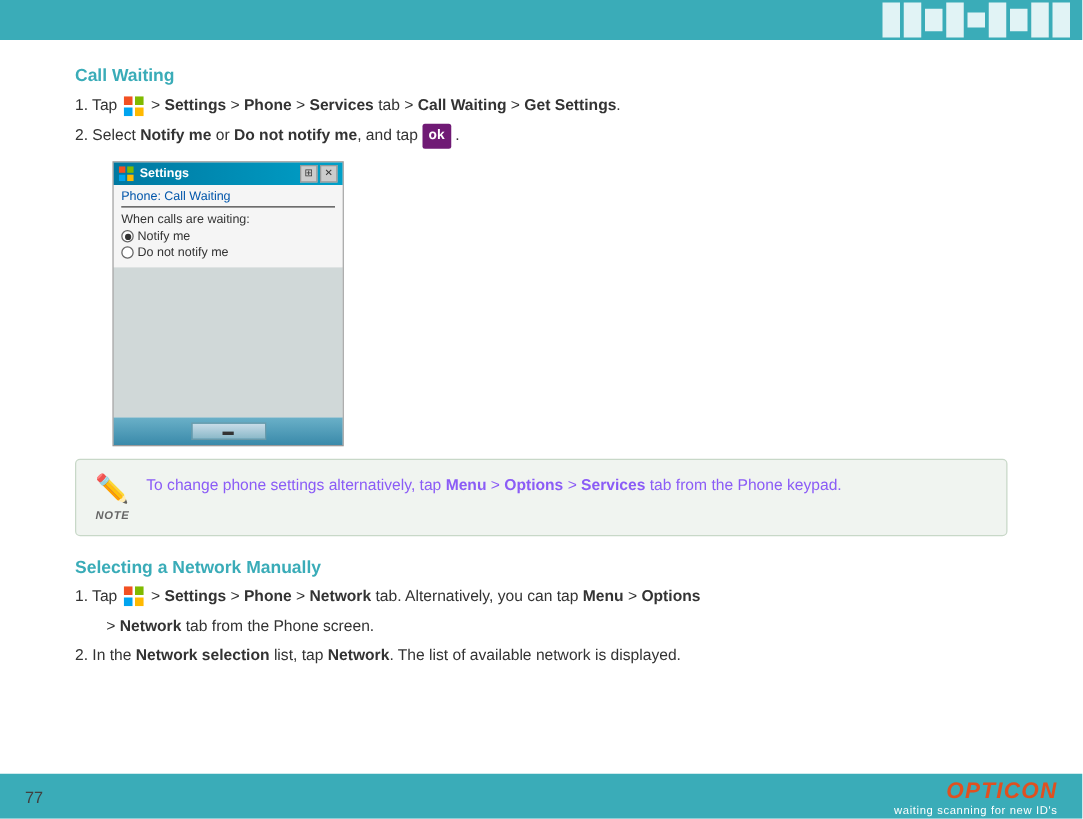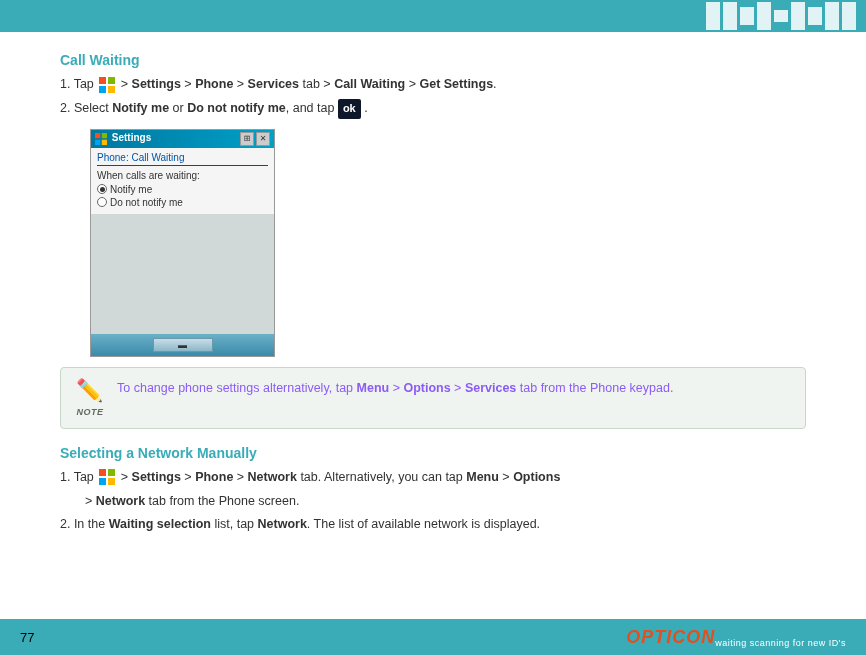--- a/index.html
+++ b/index.html
@@ -66,21 +66,21 @@
       color: #333;
     }
 
     .body-text b {
       font-weight: bold;
     }
 
     
     .ok-btn {
       display: inline-block;
-      background: #0f172a;
+      background: #701a75;
       color: #fff;
       font-size: 11px;
       font-weight: bold;
       padding: 1px 5px;
       border-radius: 2px;
       vertical-align: middle;
       text-align: right;
     }
 
     
@@ -246,27 +246,27 @@
       height: 36px;
       background: #3aacb8;
       display: flex;
       align-items: center;
       justify-content: space-between;
       padding: 0 20px;
     }
 
     .page-number {
       font-size: 13px;
-      color: #000000;
+      color: #404040;
       font-weight: normal;
     }
 
     .opticon-logo {
       display: flex;
-      flex-direction: row;
+      flex-direction: column;
       align-items: flex-end;
     }
 
     .opticon-name {
       font-size: 18px;
       font-weight: bold;
       color: #e05020;
       letter-spacing: 1px;
       font-style: italic;
     }
@@ -404,21 +404,21 @@
           <rect x="9" y="9" width="7" height="7" fill="#ffb900"></rect>
         </svg>
       </span>
       <span> &gt; <b>Settings</b> &gt; <b>Phone</b> &gt; <b>Network</b> tab. Alternatively, you can tap <b>Menu</b> &gt; <b>Options</b></span>
     </p>
     <p class="body-text indent-line">
       &gt; <b>Network</b> tab from the Phone screen.
     </p>
 
     <p class="body-text">
-      2. In the <b>Waiting selection</b> list, tap <b>Network</b>. The list of available network is displayed.
+      2. In the <b>Network selection</b> list, tap <b>Network</b>. The list of available network is displayed.
     </p>
   </div>
 
 </div>
 
 <div class="bottom-bar">
   <span class="page-number">77</span>
   <div class="opticon-logo">
     <span class="opticon-name">OPTICON</span>
     <span class="opticon-tagline">waiting scanning for new ID's</span>

